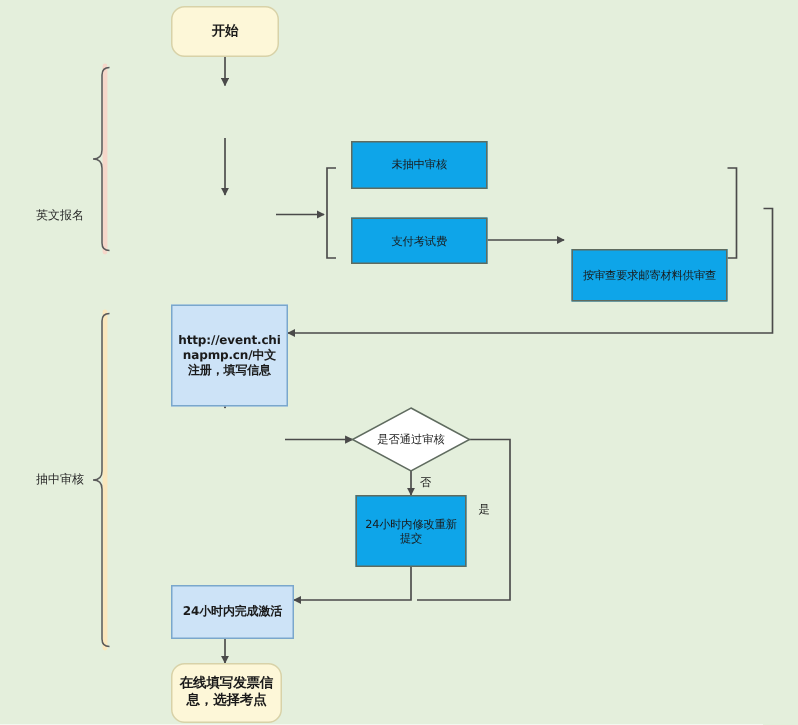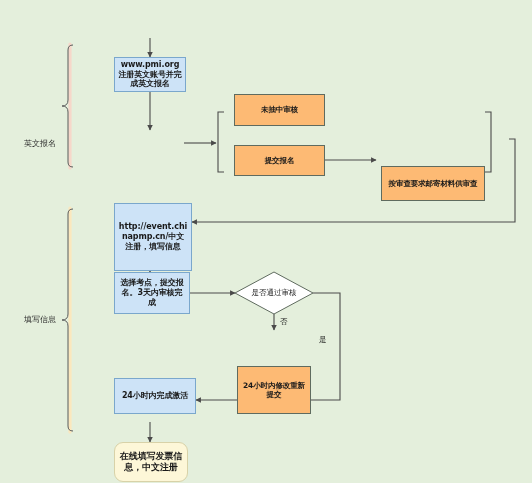--- a/index.html
+++ b/index.html
@@ -43,24 +43,24 @@
     font-size: 9px;
     font-weight: 600;
   }
   .node-process-blue {
     background: #cde3f7;
     border: 1px solid #7aa7cc;
     font-size: 8px;
     font-weight: 700;
   }
   .node-process-white {
-    background: #fdba74;
+    background: #0ea5e9;
     border: 1px solid #5f6b5f;
     font-size: 7.5px;
-    font-weight: 700;
+    font-weight: 400;
   }
   .node-diamond-label {
     position: absolute;
     display: flex;
     align-items: center;
     justify-content: center;
     font-size: 7.5px;
     color: #1a1a1a;
     font-weight: 500;
   }
@@ -124,43 +124,42 @@
       <path d="M 70 208 L 70 432" stroke="#fbe7bd"></path>
     </g>
     <g fill="none" stroke="#5a5a5a" stroke-width="1">
       <path d="M 73 45 q -5 0 -5 5 L 68 100 q 0 6 -6 6 q 6 0 6 6 L 68 162 q 0 5 5 5"></path>
       <path d="M 73 209 q -5 0 -5 5 L 68 314 q 0 6 -6 6 q 6 0 6 6 L 68 426 q 0 5 5 5"></path>
     </g>
 
     <polygon points="274,272 313,293 274,314 235,293" fill="#ffffff" stroke="#5f6b5f" stroke-width="1"></polygon>
   </svg>
 
+  <div class="node node-terminator" style="left:114px; top:4px; width:72px; height:34px;">开始</div>
 
-  <div class="node node-process-blue" style="left:114px; top:57px; width:72px; height:35px;">www.pmi.org注册英文账号并完成英文报名</div>
 
 
   <div class="node node-process-white" style="left:234px; top:94px; width:91px; height:32px;">未抽中审核</div>
 
-  <div class="node node-process-white" style="left:234px; top:145px; width:91px; height:31px;">提交报名</div>
+  <div class="node node-process-white" style="left:234px; top:145px; width:91px; height:31px;">支付考试费</div>
 
   <div class="node node-process-white" style="left:381px; top:142px; width:104px; height:35px;margin-top:24px;">按审查要求邮寄材料供审查</div>
 
   <div class="node node-process-blue" style="left:114px; top:203px; width:78px; height:68px;">http://event.chinapmp.cn/中文注册，填写信息</div>
 
-  <div class="node node-process-blue" style="left:114px; top:272px; width:76px; height:42px;">选择考点，提交报名。3天内审核完成</div>
 
   <div class="node-diamond-label" style="left:237px; top:284px; width:74px; height:18px;">是否通过审核</div>
 
-  <div class="node node-process-white" style="left:237px; top:330px; width:74px; height:48px;margin-top:36px;">24小时内修改重新提交</div>
+  <div class="node node-process-white" style="left:237px; top:330px; width:74px; height:48px;">24小时内修改重新提交</div>
 
-  <div class="node node-process-blue" style="left:114px; top:378px; width:82px; height:36px;">24小时内完成激活</div>
+  <div class="node node-process-blue" style="left:114px; top:390px; width:82px; height:36px;">24小时内完成激活</div>
 
-  <div class="node node-terminator" style="left:114px; top:442px; width:74px; height:40px;">在线填写发票信息，中文注册</div>
+  <div class="node node-terminator" style="left:114px; top:442px; width:74px; height:40px;">在线填写发票信息，选择考点</div>
 
   <div class="edge-label" style="left:280px; top:317px;">否</div>
 
   <div class="edge-label" style="left:319px; top:335px;">是</div>
 
   <div class="group-label" style="left:24px; top:100px;margin-top:38px;">英文报名</div>
 
-  <div class="group-label" style="left:24px; top:314px;">填写信息</div>
+  <div class="group-label" style="left:24px; top:314px;">抽中审核</div>
 
 </div>
 
 </body></html>

